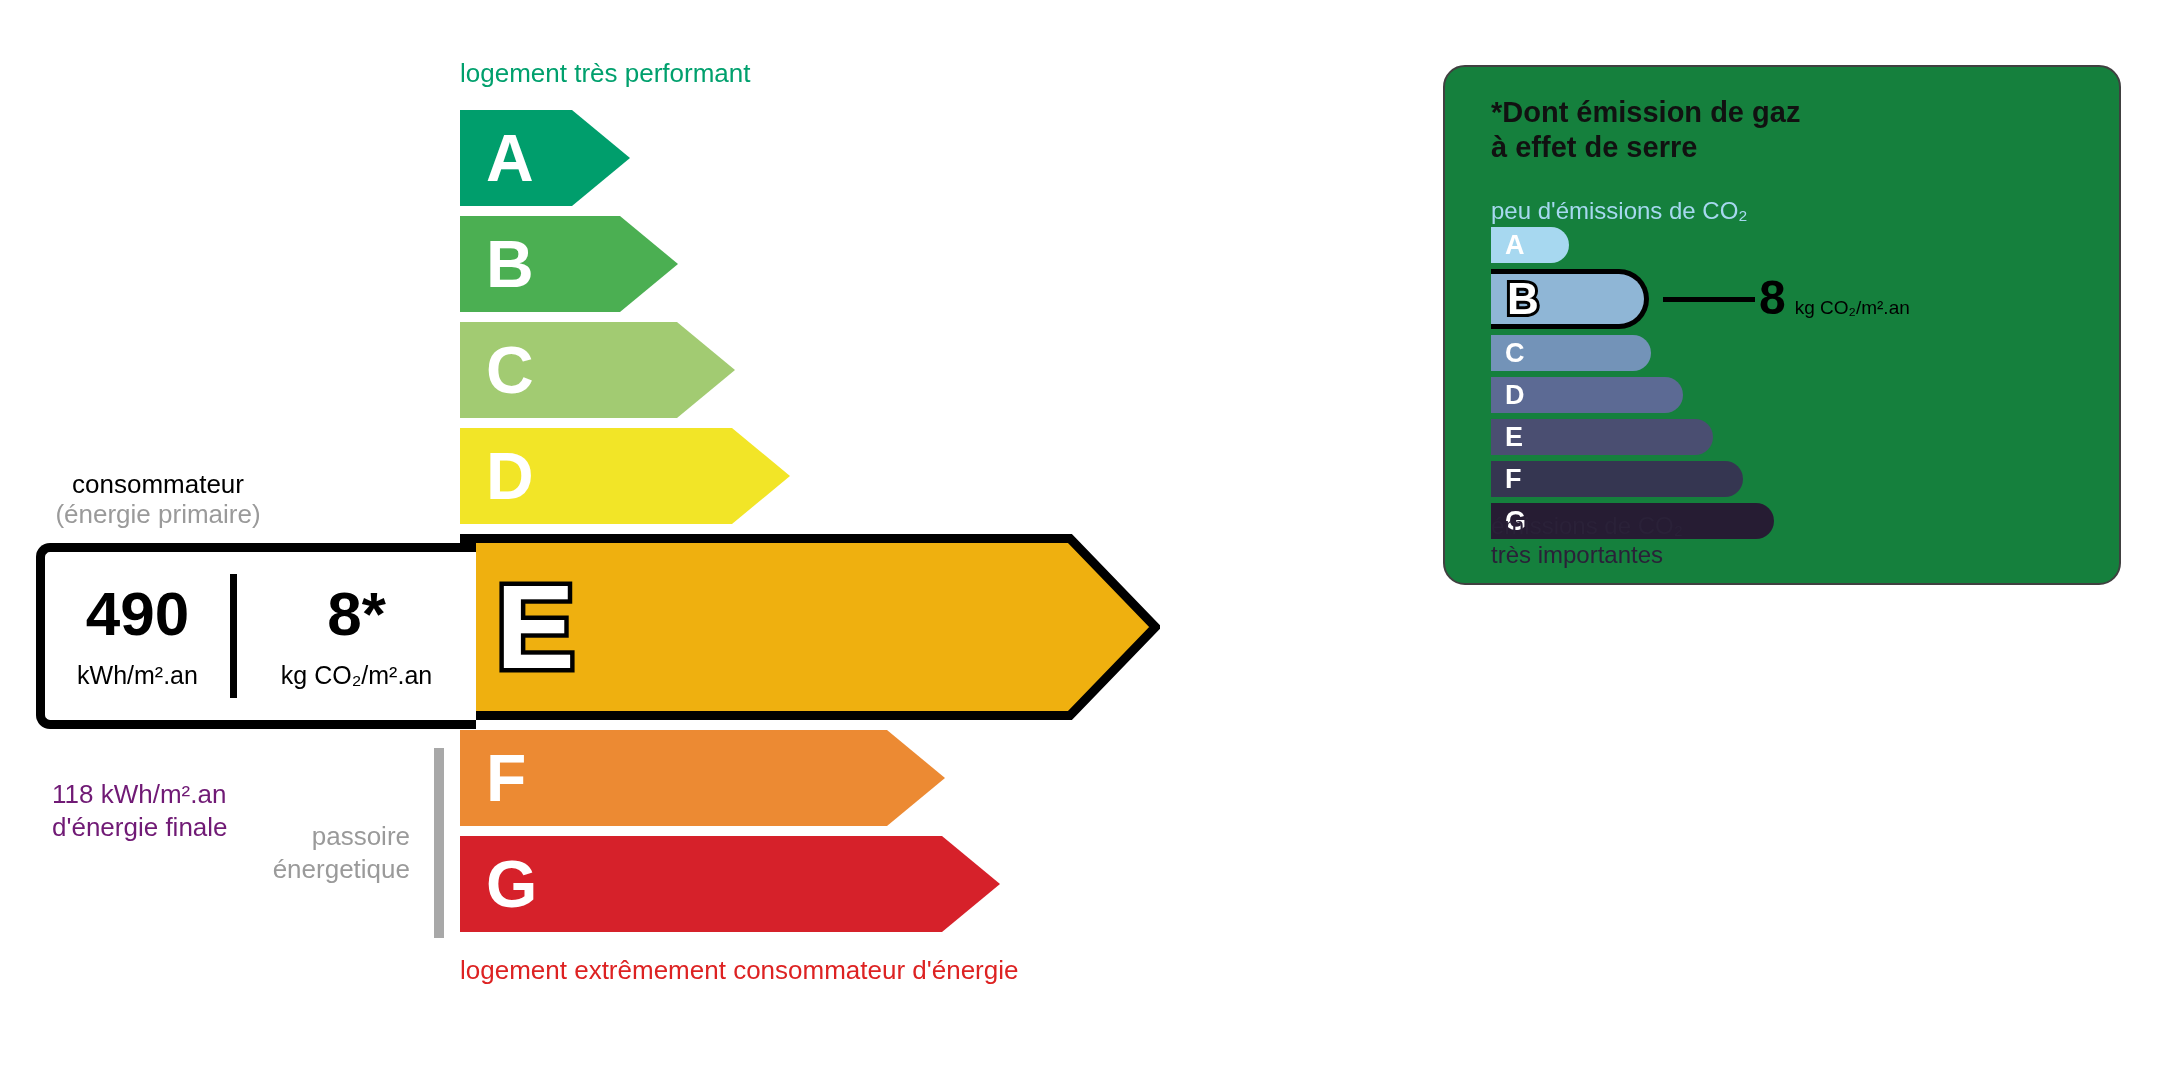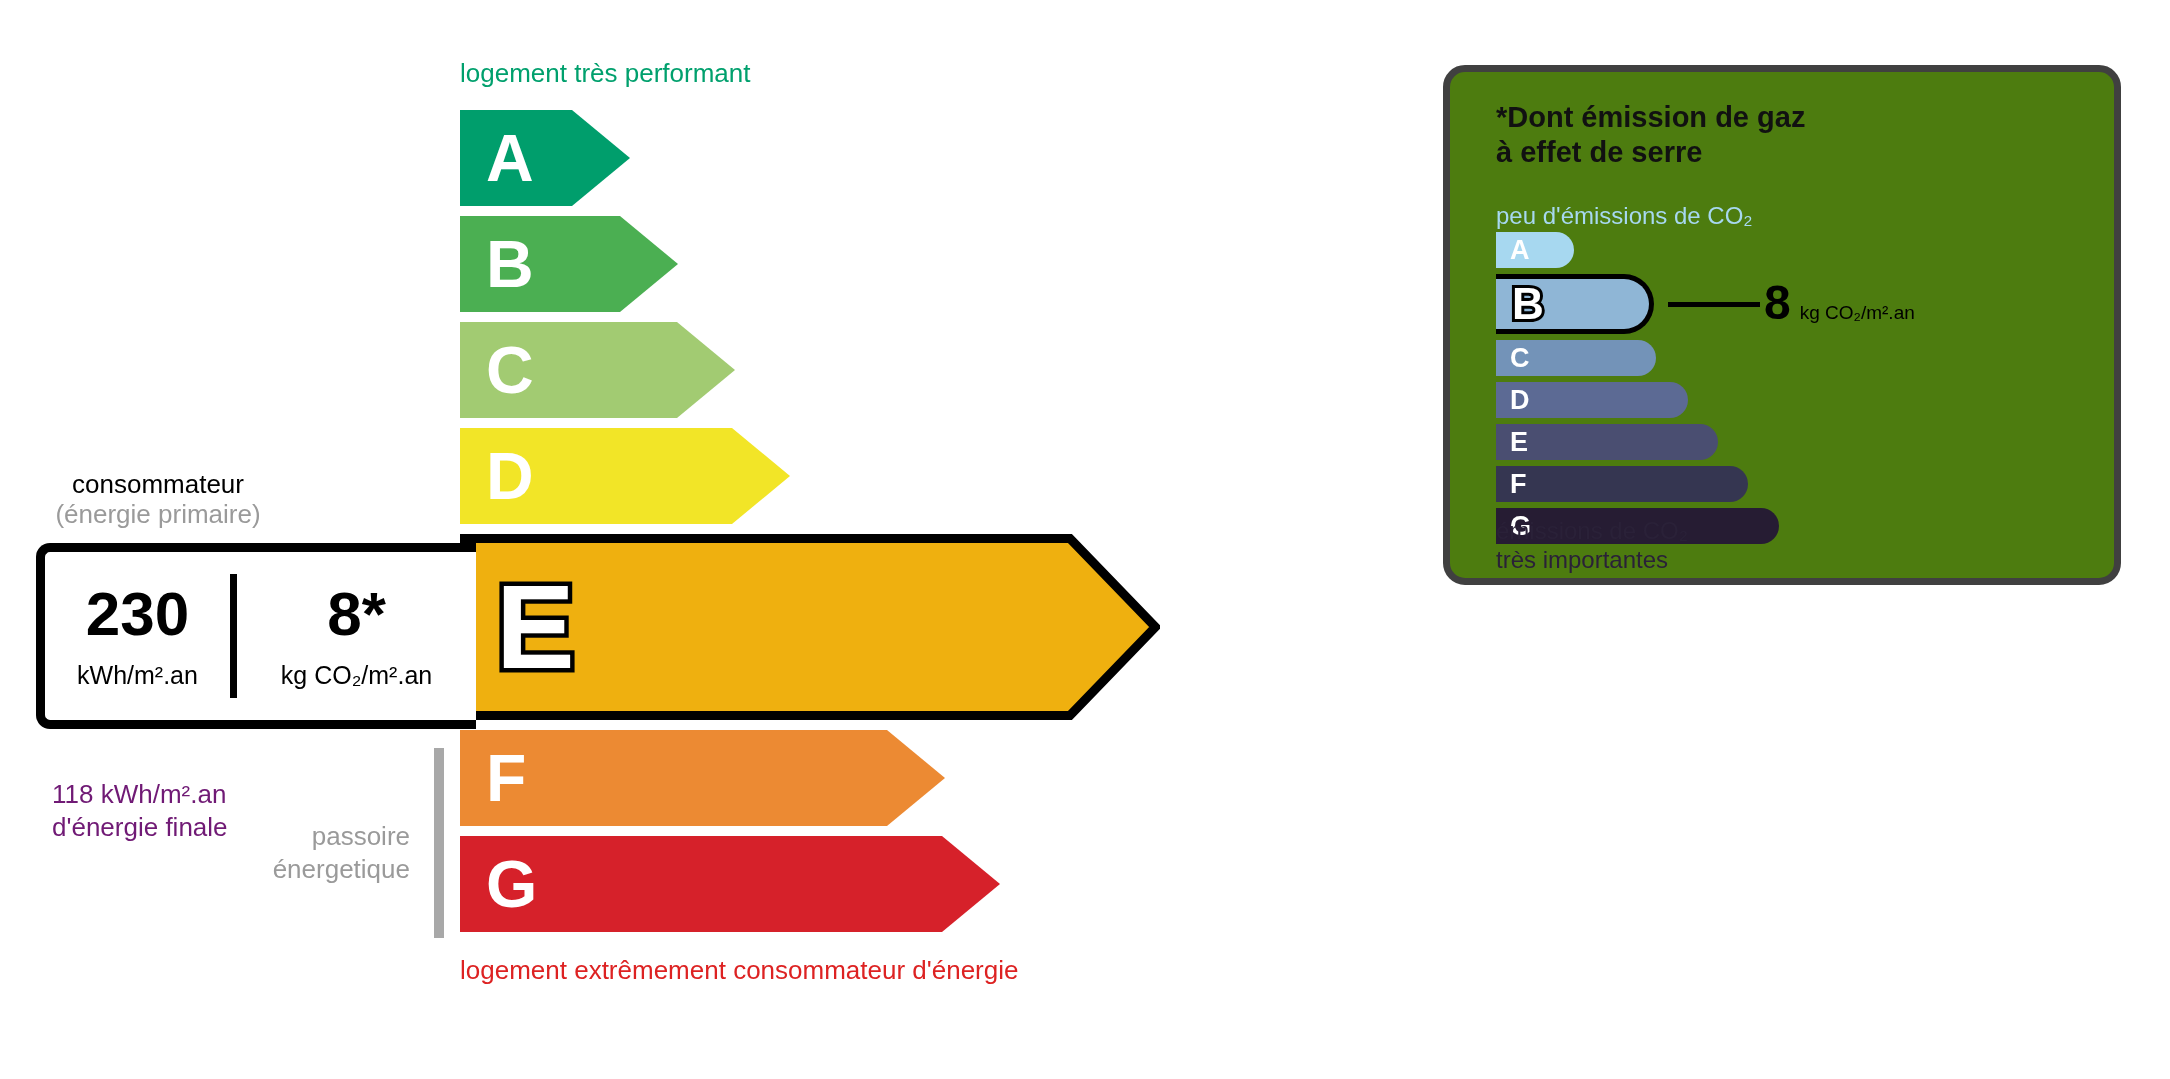--- a/index.html
+++ b/index.html
@@ -160,23 +160,23 @@
     left: 434px; top: 748px;
     width: 10px; height: 190px;
     background: #a8a8a8;
   }
 
   
   #co2-panel {
     position: absolute;
     left: 1443px; top: 65px;
     width: 678px; height: 520px;
-    border: 7px solid #404040;
+    border: 2px solid #404040;
     border-radius: 22px;
-    background: #4d7c0f;
+    background: #15803d;
   }
 
   .co2-title {
     position: absolute;
     left: 46px; top: 28px;
     font-size: 29px;
     font-weight: bold;
     color: #111111;
     line-height: 1.2;
     white-space: pre-line;
@@ -334,21 +334,21 @@
 
   <div class="lbl-conso">
     <span>consommateur</span>
     <span class="sub">(énergie primaire)</span>
   </div>
 
   <div class="lbl-emissions">émissions</div>
 
   <div id="value-box">
     <div class="vb-cell left">
-      <div class="vb-number">230</div>
+      <div class="vb-number">490</div>
       <div class="vb-unit">kWh/m².an</div>
     </div>
     <div class="vb-divider"></div>
     <div class="vb-cell">
       <div class="vb-number">8*</div>
       <div class="vb-unit">kg CO₂/m².an</div>
     </div>
   </div>
 
   <div class="lbl-finale" style="white-space:pre-line">118 kWh/m².an

